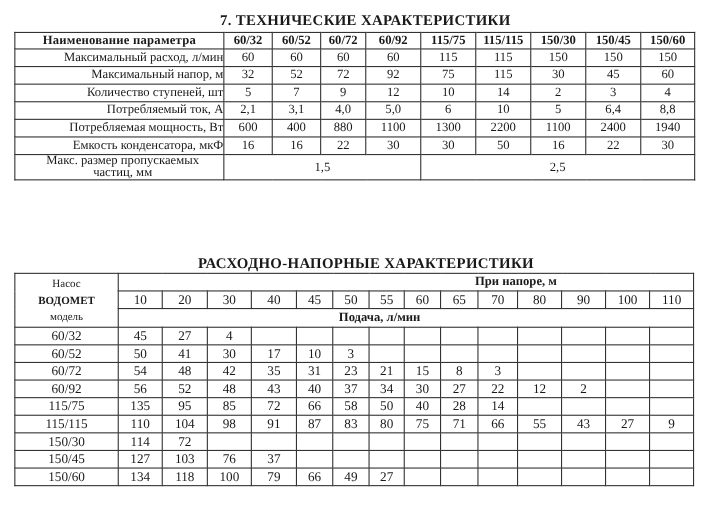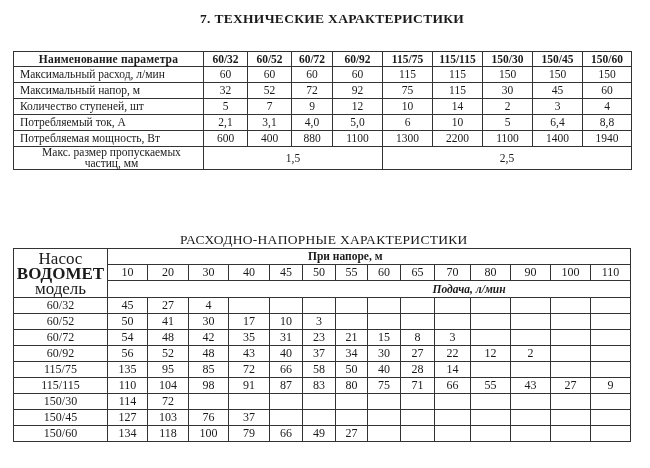--- a/index.html
+++ b/index.html
@@ -1,34 +1,34 @@
 <!DOCTYPE html>
 <html><head>
 <meta charset="utf-8">
 <style>
   html, body { margin: 0; padding: 0; background: #ffffff; }
   body { width: 650px; height: 468px; position: relative; overflow: hidden;
          font-family: "Liberation Serif", "DejaVu Serif", serif; color: #1a1a1a; }
   .title1 { position: absolute; left: 200px; top: 11px; width: 460px;
             font-weight: bold; font-size: 13.5px; letter-spacing: 0.3px; }
   .title2 { position: absolute; left: 180px; top: 232px; width: 460px;
-            font-weight: normal; font-size: 13.5px; letter-spacing: 0.3px; }
+            font-weight: bold; font-size: 13.5px; letter-spacing: 0.3px; }
   table { border-collapse: collapse; position: absolute; table-layout: fixed; }
   td, th { border: 1px solid #333; padding: 0; font-size: 11.5px; line-height: 13px; }
-  #t1 { left: 13px; top: 29px; width: 590px; margin-top: 22px; }
+  #t1 { left: 13px; top: 29px; width: 590px; }
   #t1 th { font-weight: bold; font-size: 11.5px; text-align: center; height: 14px; }
   #t1 td { text-align: center; height: 15px; }
-  #t1 td.p { text-align: left; padding-left: 6px; }
+  #t1 td.p { text-align: right; padding-left: 6px; }
   #t1 td.p2 { text-align: center; padding-left: 6px; line-height: 10.5px; height: 22px; vertical-align: top; }
   #t1 th.pname { letter-spacing: 0.2px; }
   #t2 { left: 13px; top: 248px; width: 590px; }
   #t2 td { text-align: center; height: 15px; font-size: 12px; }
-  #t2 td.lbl { font-weight: bold; text-align: left; padding-left: 200px; font-size: 11.5px; height: 15px; }
-  #t2 td.lbl2 { font-weight: bold; text-align: center; padding-left: 200px; font-size: 11.5px; height: 16px; font-style: italic; }
-  #t2 td.pump { font-size: 17px; line-height: 15px; vertical-align: middle; }
+  #t2 td.lbl { font-weight: bold; text-align: center; padding-left: 200px; font-size: 11.5px; height: 15px; }
+  #t2 td.lbl2 { font-weight: bold; text-align: left; padding-left: 200px; font-size: 11.5px; height: 16px; }
+  #t2 td.pump { font-size: 10px; line-height: 15px; vertical-align: middle; }
   #t2 td.pump b { display: block; }
   #t2 td.model { font-size: 12px; }
 </style>
 </head>
 <body>
 
 <div class="title1">7. ТЕХНИЧЕСКИЕ ХАРАКТЕРИСТИКИ</div>
 
 <table id="t1">
   <colgroup>
@@ -106,22 +106,34 @@
   </tr>
   <tr>
     <td class="p">Потребляемая мощность, Вт</td>
     <td>600</td>
     <td>400</td>
     <td>880</td>
     <td>1100</td>
     <td>1300</td>
     <td>2200</td>
     <td>1100</td>
-    <td>1400</td>
+    <td>2400</td>
     <td>1940</td>
+  </tr>
+  <tr>
+    <td class="p">Емкость конденсатора, мкФ</td>
+    <td>16</td>
+    <td>16</td>
+    <td>22</td>
+    <td>30</td>
+    <td>30</td>
+    <td>50</td>
+    <td>16</td>
+    <td>22</td>
+    <td>30</td>
   </tr>
   <tr>
     <td class="p2">
       <div>Макс. размер пропускаемых</div>
       <div>частиц, мм</div>
     </td>
     <td colspan="4">1,5</td>
     <td colspan="5">2,5</td>
   </tr>
 </tbody>

